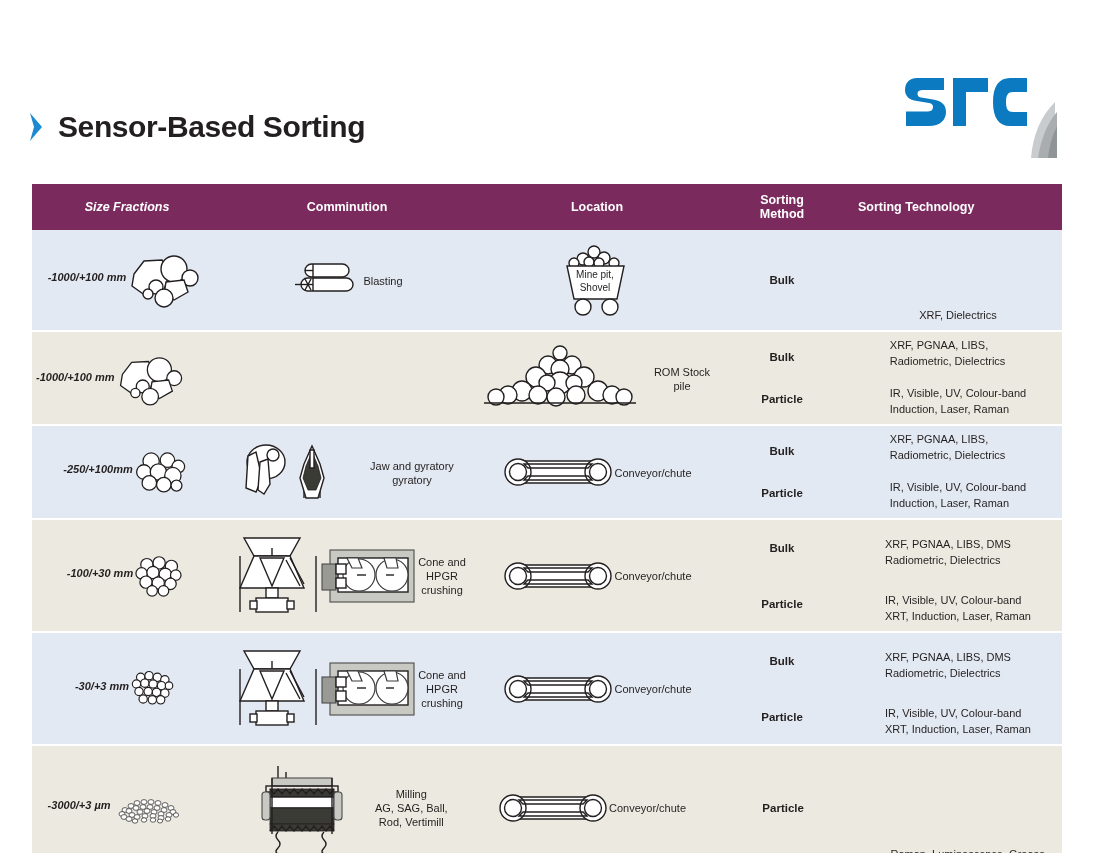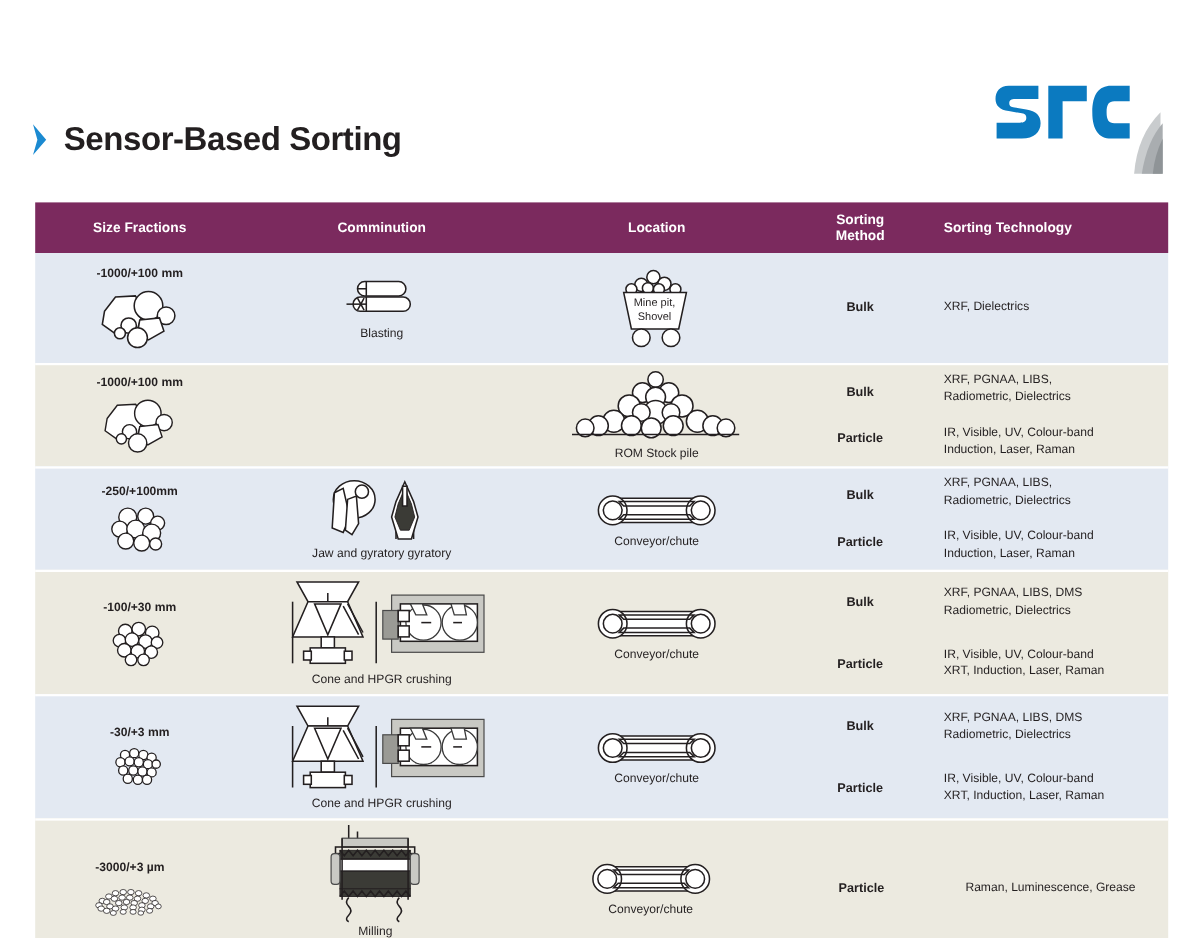--- a/index.html
+++ b/index.html
@@ -26,34 +26,34 @@
 
   
   .table { position: absolute; left: 32px; top: 136px; width: 1030px; }
   .thead {
     display: flex; background: #7B2A5E; height: 46px; align-items: center;
   }
   .th {
     color: #ffffff; font-size: 12.5px; font-weight: bold; text-align: center;
     line-height: 1.15; padding: 0 4px;
   }
-  .col-size   { width: 190px; }
+  .col-size   { width: 190px; font-style: italic; }
   .col-comm   { width: 250px; }
   .col-loc    { width: 250px; }
   .col-meth   { width: 120px; }
   .col-tech   { width: 220px; }
 
   .trow { display: flex; align-items: stretch; }
   .trow.alt-a { background: #E3E9F2; }
   .trow.alt-b { background: #ECEAE0; }
   .trow + .trow { border-top: 2px solid #ffffff; }
 
-  .td { display: flex; flex-direction: column; align-items: center; justify-content: center;
+  .td { display: flex; flex-direction: row; align-items: center; justify-content: center;
         padding: 6px 4px; }
-  .td.tech-cell { align-items: flex-start; justify-content: center; padding-left: 16px; }
+  .td.tech-cell { align-items: flex-end; justify-content: center; padding-left: 16px; }
   .td.meth-cell { justify-content: center; }
 
   .size-label { font-size: 11px; font-weight: 600; color: #231f20; margin-bottom: 6px; }
   .icon-caption { font-size: 11px; color: #231f20; text-align: center; line-height: 1.25; margin-top: 3px; }
   .meth-label { font-size: 11.5px; font-weight: bold; color: #231f20; text-align: center; }
   .meth-stack { display: flex; flex-direction: column; justify-content: center; gap: 30px; height: 100%; }
   .tech-block { font-size: 11px; color: #231f20; line-height: 1.45; }
   .tech-stack { display: flex; flex-direction: column; justify-content: center; gap: 16px; }
 
   svg { display: block; overflow: visible; }

